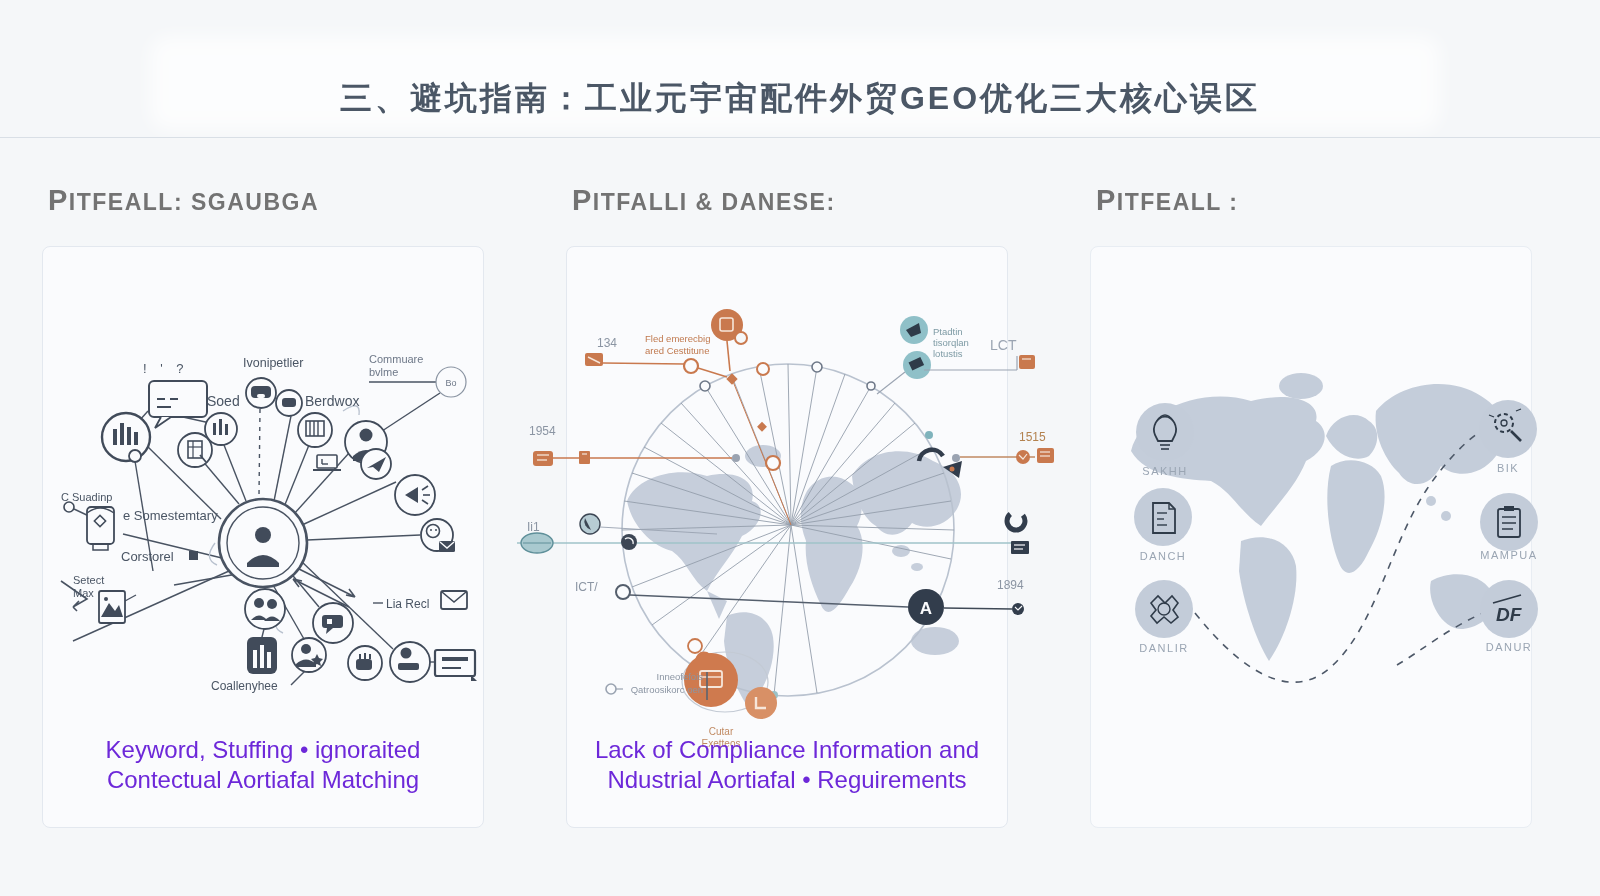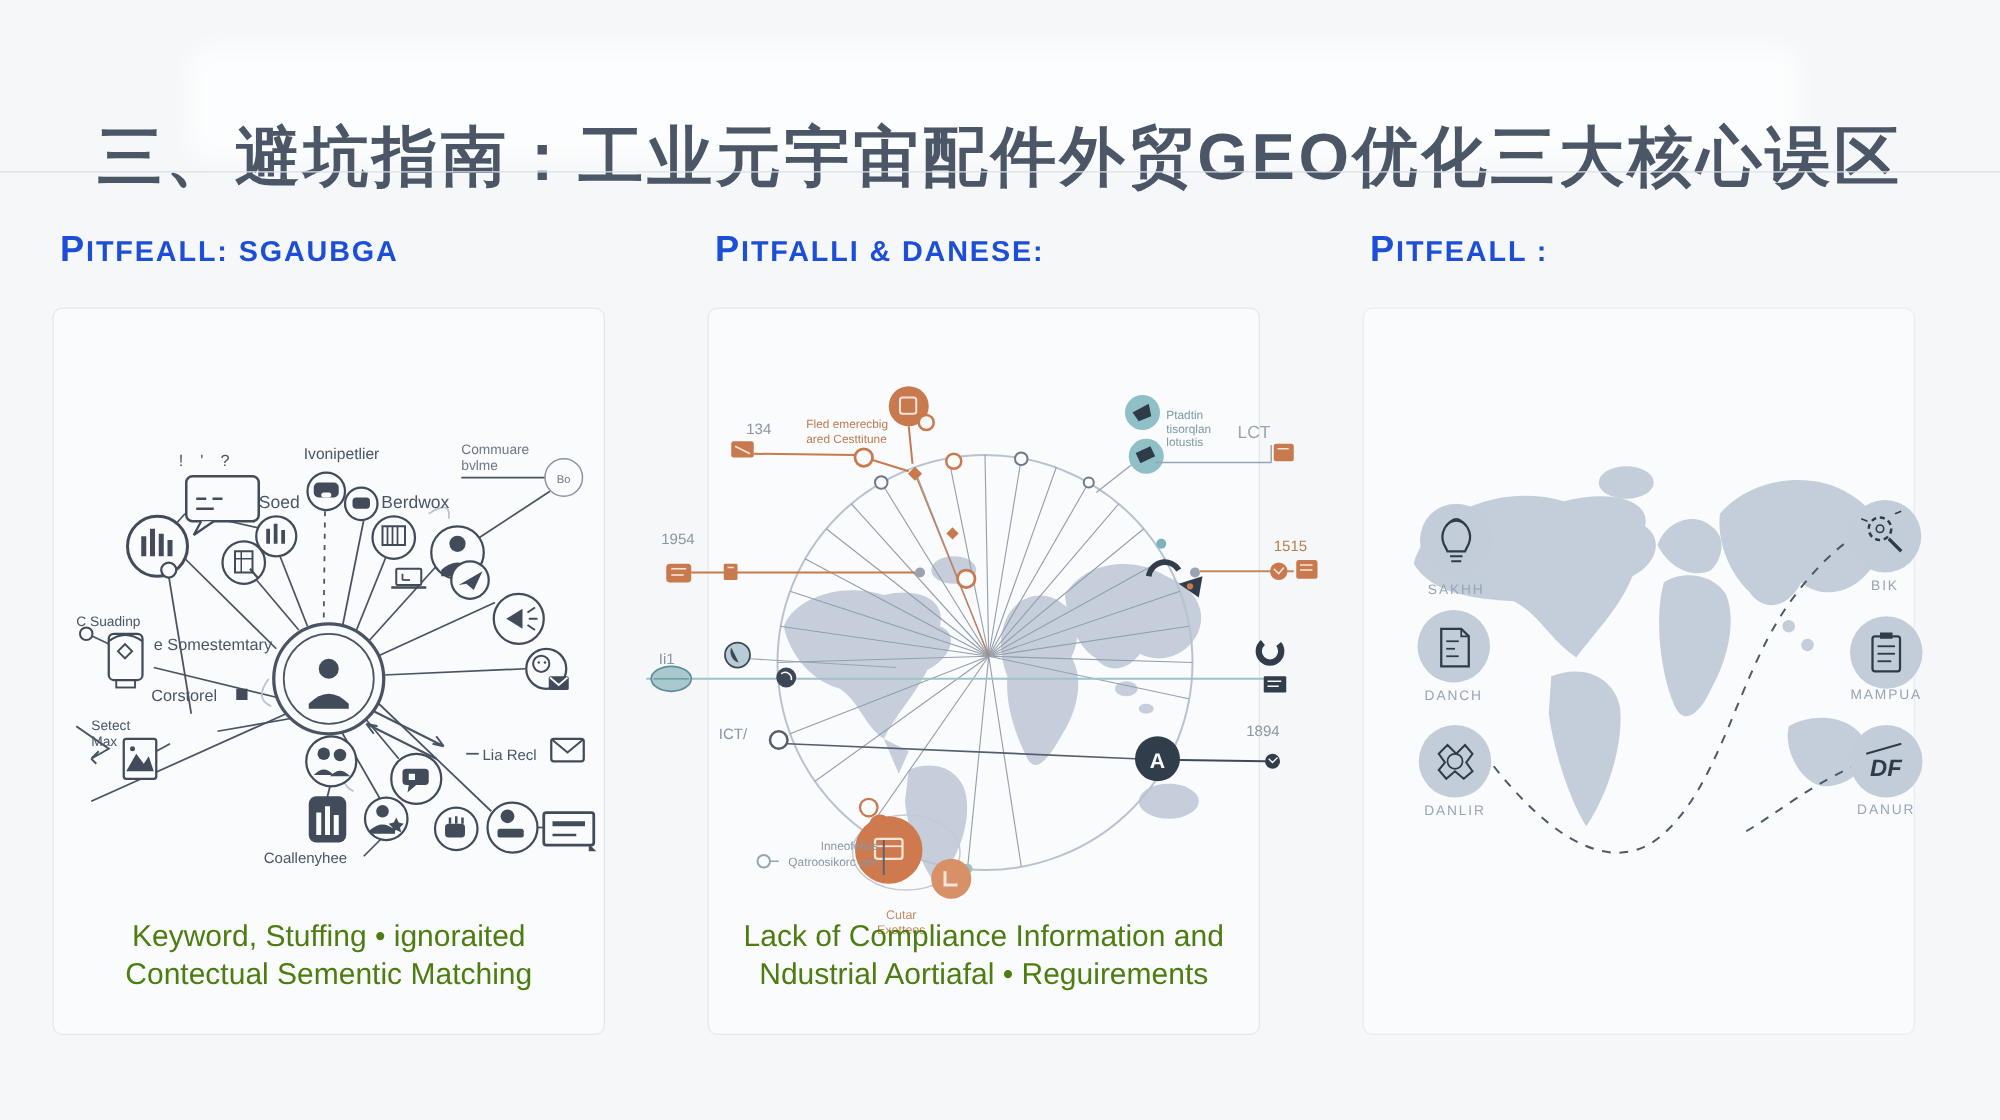--- a/index.html
+++ b/index.html
@@ -1,33 +1,33 @@
 <!DOCTYPE html>
 <html><head>
 <meta charset="utf-8">
 <style>
   html,body{margin:0;padding:0;background:#eef1f4;}
   .page{position:relative;width:1600px;height:896px;background:#f5f7f9;overflow:hidden;
         font-family:"Liberation Sans",sans-serif;color:#414b5a;}
   .title-wash{position:absolute;left:150px;top:36px;width:1290px;height:94px;
         background:rgba(255,255,255,.72);filter:blur(9px);border-radius:18px;}
   .page-title{position:absolute;left:0;top:56px;width:1600px;text-align:center;
-        font-size:52px;font-weight:700;letter-spacing:3px;color:#4b5766;}
+        font-size:32px;font-weight:700;letter-spacing:3px;color:#4b5766;}
   .divider{position:absolute;left:0;top:137px;width:1600px;height:0;border-top:1px solid #d9dfe6;}
   .panel{position:absolute;top:0;width:440px;}
   .panel-header{position:absolute;top:184px;left:6px;margin:0;font-size:23px;font-weight:700;
-        color:#1d4ed8;letter-spacing:1.5px;}
+        color:#737373;letter-spacing:1.5px;}
   .panel-header::first-letter{font-size:29px;}
   .card{position:absolute;top:246px;left:0;width:440px;height:580px;background:#fafbfd;
         border:1px solid #e3e8ef;border-radius:8px;}
   .card.soft{border-color:#e8edf3;}
   .diagram{position:absolute;top:4px;left:0;overflow:visible;}
   svg{overflow:visible;}
   .caption{position:absolute;top:488px;left:0;width:100%;text-align:center;
-        font-size:24px;line-height:30px;color:#4d7c0f;}
+        font-size:24px;line-height:30px;color:#6d28d9;}
   .caption span{display:block;}
   text{font-family:"Liberation Sans",sans-serif;}
 </style>
 </head>
 <body>
 
 <div class="page">
   <div class="title-wash"></div>
   <h1 class="page-title">三、避坑指南：工业元宇宙配件外贸GEO优化三大核心误区</h1>
   <div class="divider"></div>
@@ -231,21 +231,21 @@
           <text x="80" y="269" font-size="13">e Somestemtary</text>
           <text x="78" y="310" font-size="13">Corstorel</text>
           <text x="30" y="333" font-size="11">Setect</text>
           <text x="30" y="346" font-size="11">Max</text>
           <text x="343" y="357" font-size="12">Lia Recl</text>
           <text x="168" y="439" font-size="12">Coallenyhee</text>
         </g>
       </svg>
       <div class="caption">
         <span>Keyword, Stuffing • ignoraited</span>
-        <span>Contectual Sementic Matching</span>
+        <span>Contectual Aortiafal Matching</span>
       </div>
     </div>
   </section>
 
   <section class="panel" style="left:566px">
     <h3 class="panel-header">PITFALLI &amp; DANESE:</h3>
     <div class="card">
       <svg class="diagram" width="440" height="476" viewBox="0 0 440 476">
 
         <g fill="#c6cedb" stroke="none">

